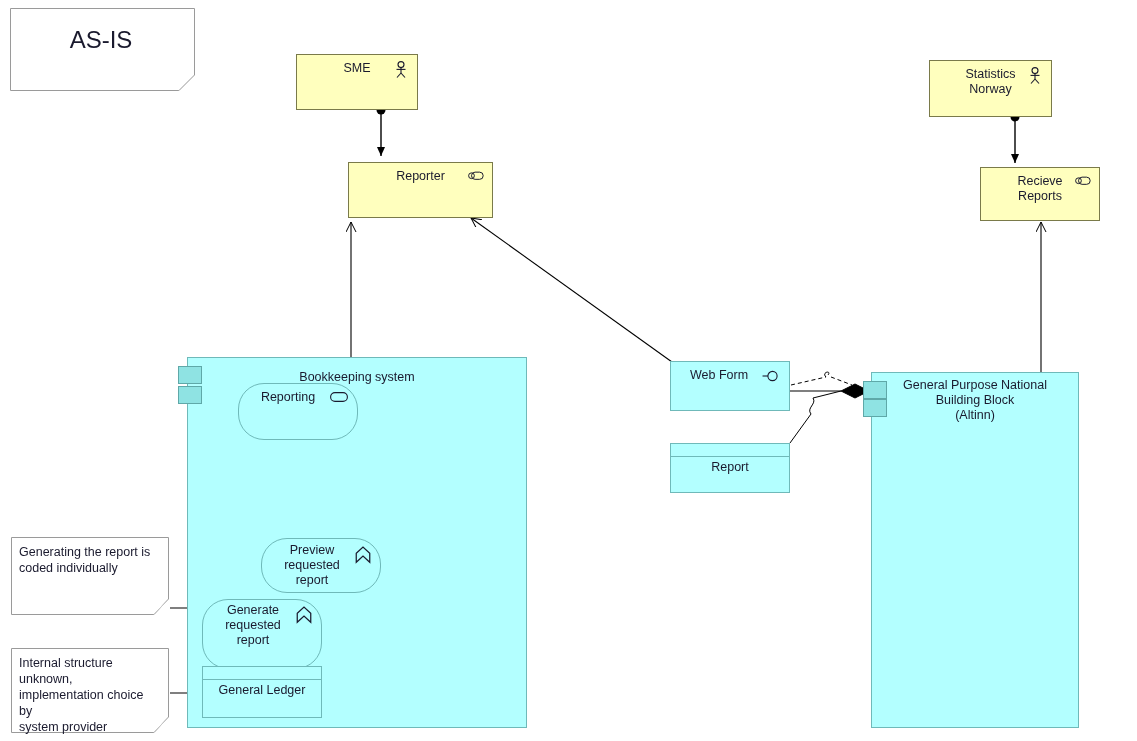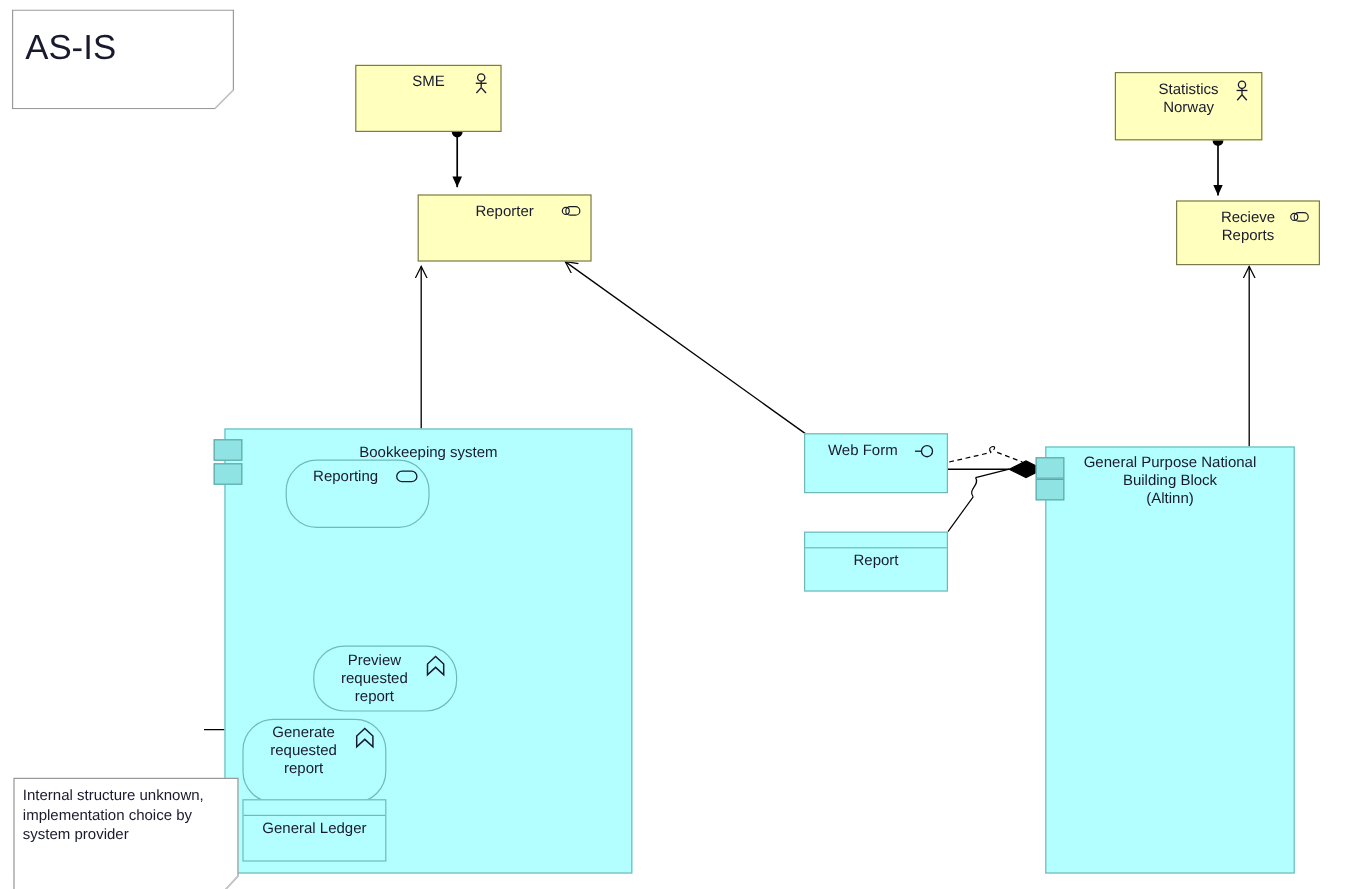--- a/index.html
+++ b/index.html
@@ -105,24 +105,25 @@
     left: 8px;
     top: 7px;
     right: 14px;
     font-size: 12.5px;
     line-height: 16px;
     color: #1a1a2e;
     text-align: left;
     white-space: pre-line;
   }
   .note.title .note-text {
-    font-size: 29px;
+    font-size: 24px;
     line-height: 32px;
     left: 11px;
     top: 16px;
+    text-align: center;
   }
 </style>
 </head>
 <body>
 
 <div id="canvas">
 
   <svg class="layer edges" viewBox="0 0 1137 741" xmlns="http://www.w3.org/2000/svg">
     <defs>
       <marker id="arrowFilled" markerWidth="12" markerHeight="12" refX="9" refY="4" orient="auto" markerUnits="userSpaceOnUse">
@@ -321,22 +322,30 @@
     <div class="label" style="top:16px; padding:0 4px;">Report</div>
   </div>
 
   <div class="node container-box" style="left:871px; top:372px; width:208px; height:356px;">
     <div class="label container-title" style="white-space:pre-line; top:5px; padding:0 8px; line-height:15px;">General Purpose National Building Block
 (Altinn)</div>
   </div>
   <div class="lug" style="left:863px; top:381px;"></div>
   <div class="lug" style="left:863px; top:399px;"></div>
 
-
-  <div class="note" style="left:11px; top:648px; width:188px; height:85px;">
+  <div class="note" style="left:11px; top:537px; width:158px; height:78px;">
+    <svg class="note-body" viewBox="0 0 158 78" preserveAspectRatio="none" xmlns="http://www.w3.org/2000/svg">
+      <path d="M0.5,0.5 L157.5,0.5 L157.5,62 L143,77.5 L0.5,77.5 z" fill="#ffffff" stroke="#9a9a9a" stroke-width="1"></path>
+      <path d="M157.5,62 L143,77.5" fill="none" stroke="#c8c8c8" stroke-width="1"></path>
+    </svg>
+    <div class="note-text">Generating the report is
+coded individually</div>
+  </div>
+
+  <div class="note" style="left:11px; top:648px; width:158px; height:85px;">
     <svg class="note-body" viewBox="0 0 158 85" preserveAspectRatio="none" xmlns="http://www.w3.org/2000/svg">
       <path d="M0.5,0.5 L157.5,0.5 L157.5,69 L143,84.5 L0.5,84.5 z" fill="#ffffff" stroke="#9a9a9a" stroke-width="1"></path>
       <path d="M157.5,69 L143,84.5" fill="none" stroke="#c8c8c8" stroke-width="1"></path>
     </svg>
     <div class="note-text">Internal structure unknown,
 implementation choice by
 system provider</div>
   </div>
 
 </div>

